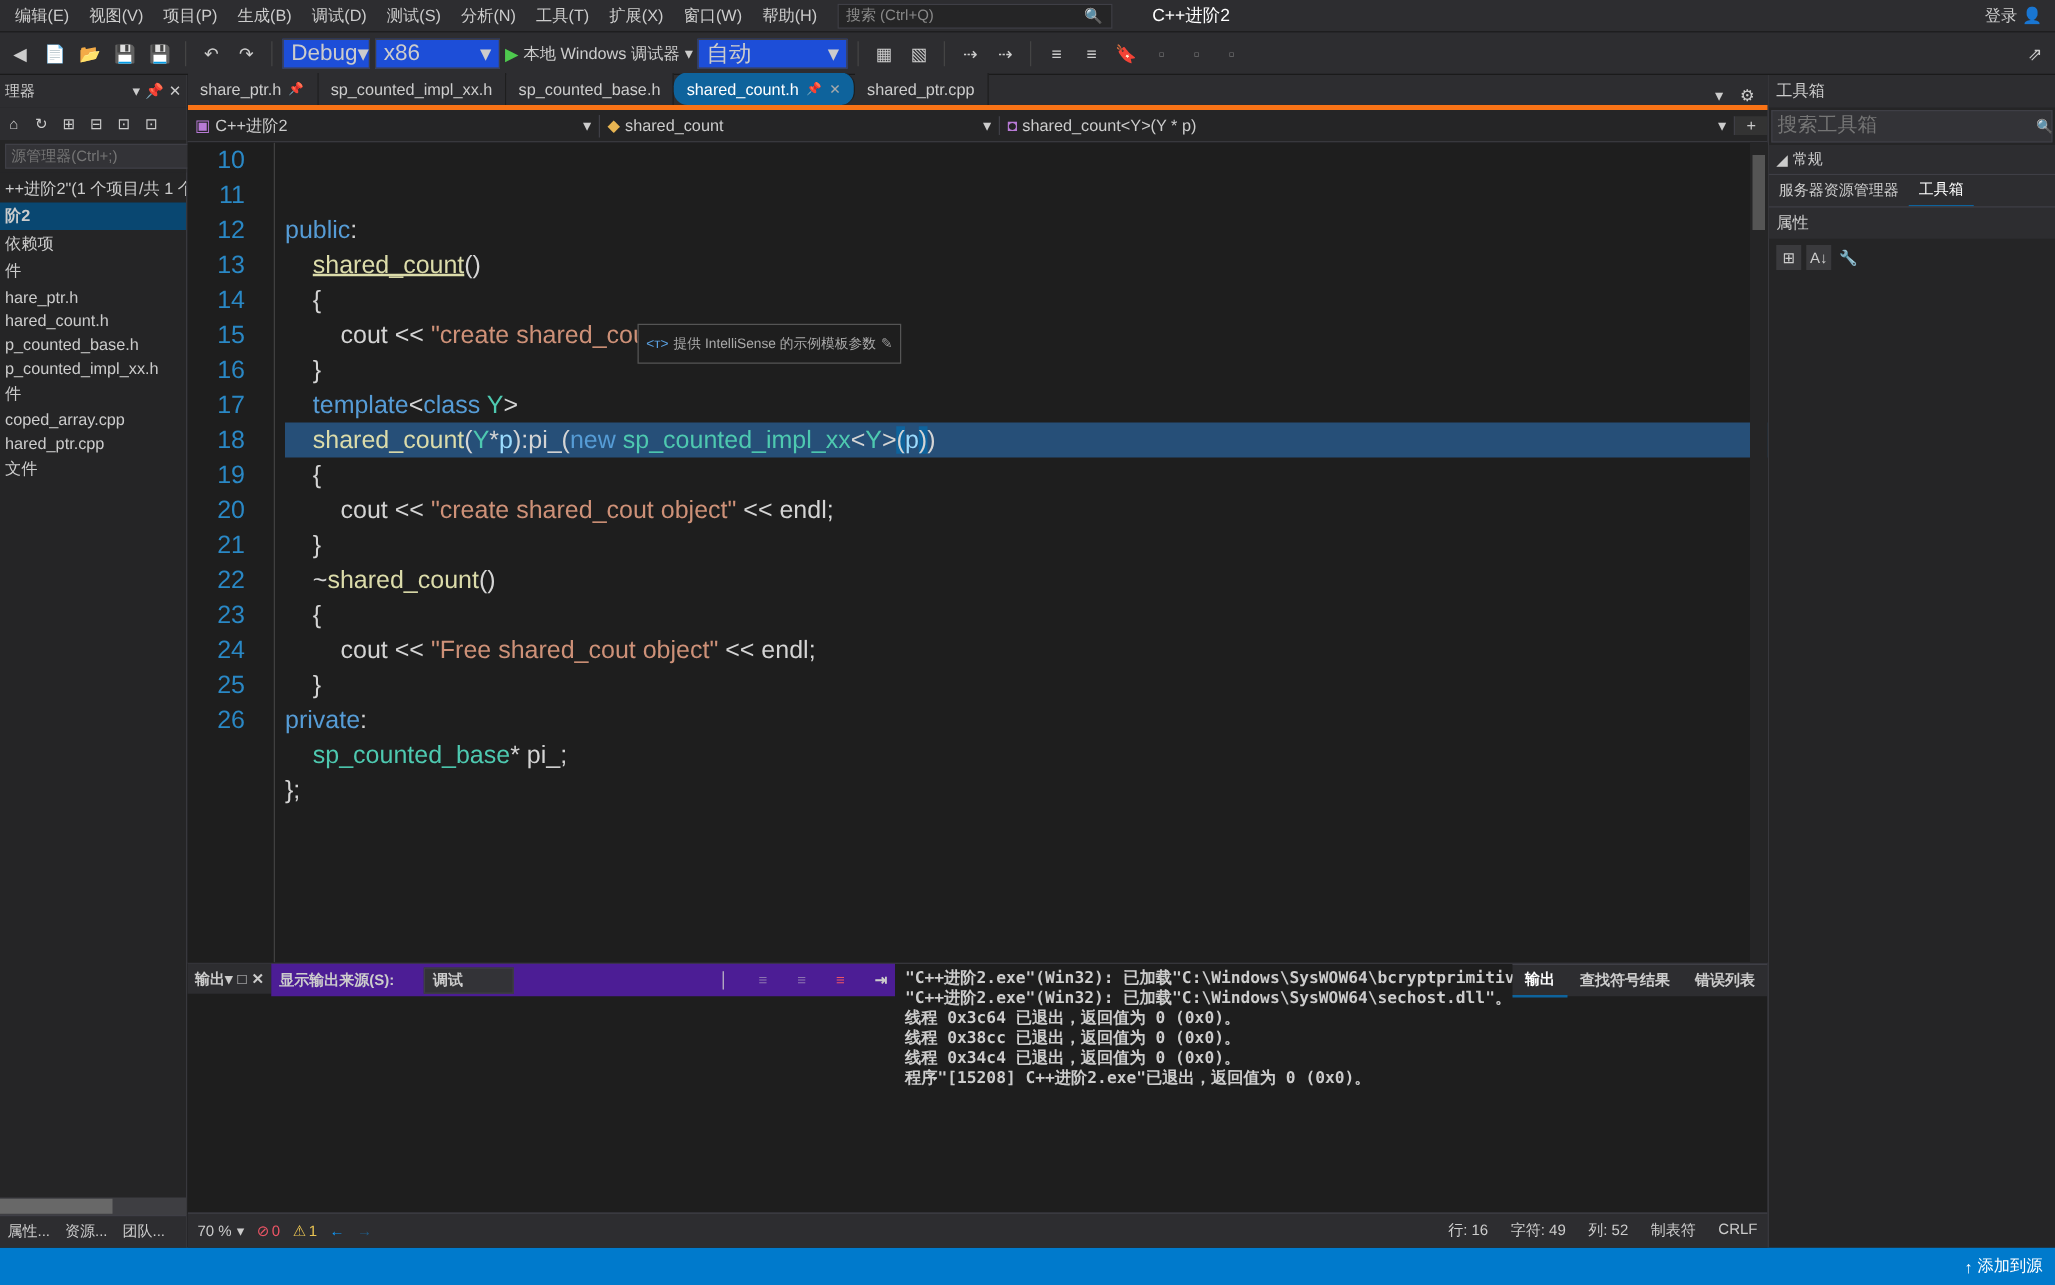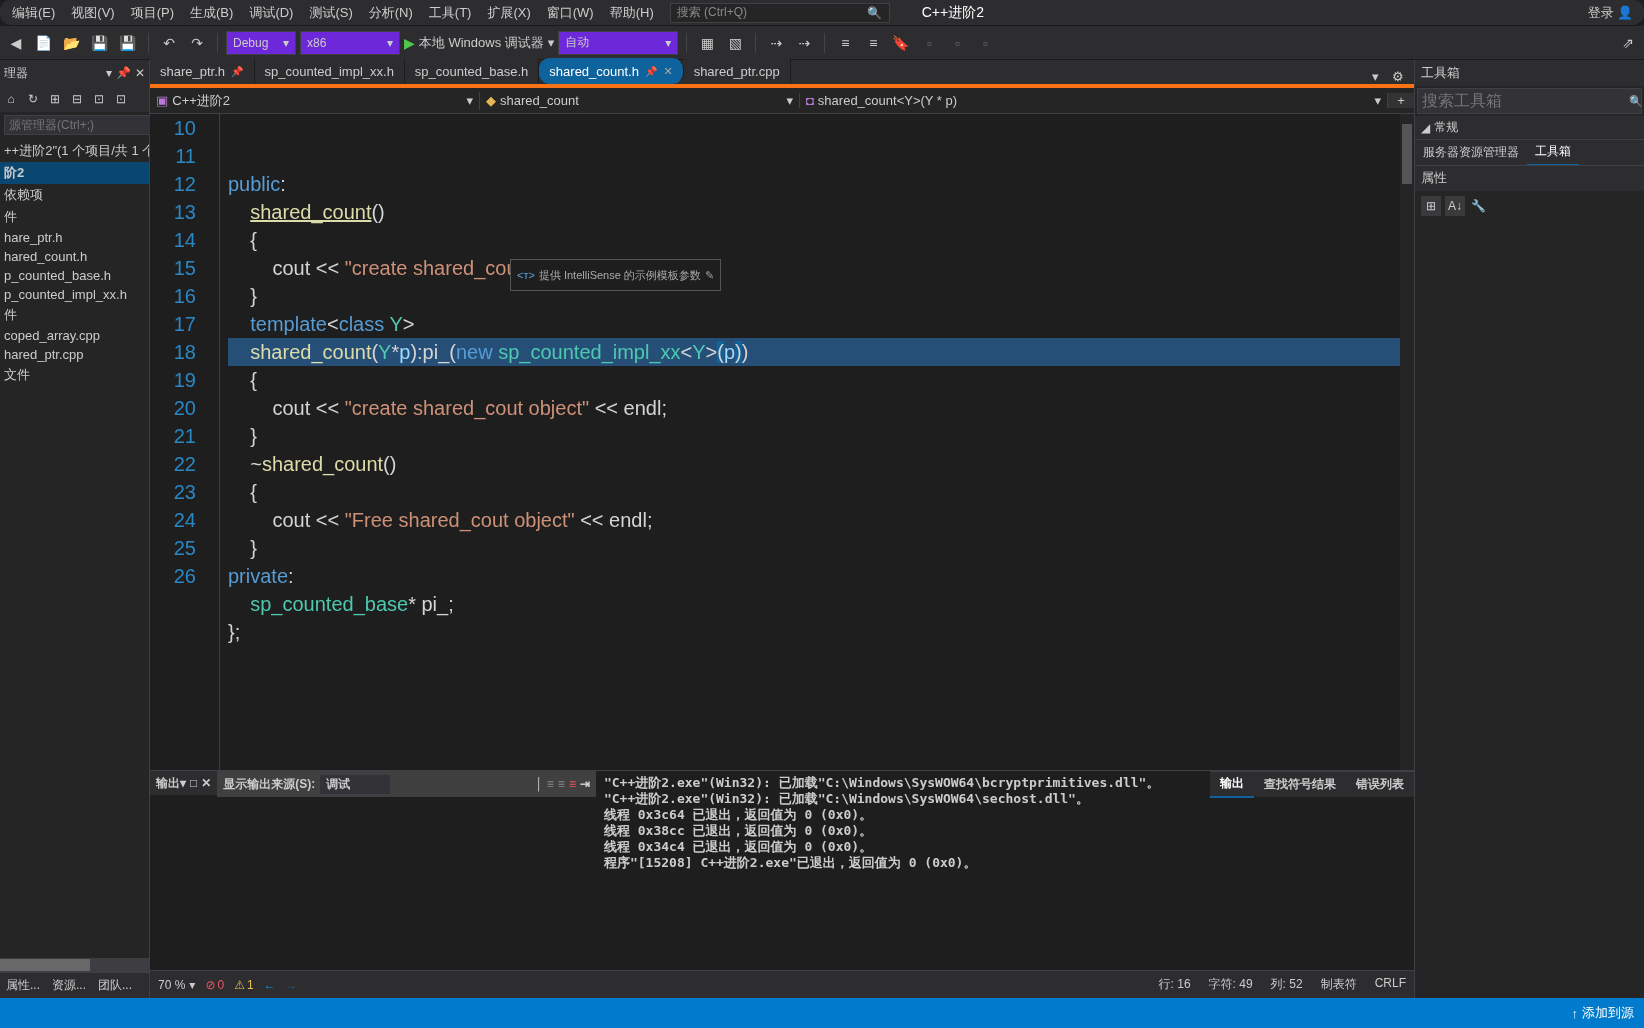--- a/index.html
+++ b/index.html
@@ -1,31 +1,31 @@
 <!DOCTYPE html>
 <html><head>
 <meta charset="utf-8">
 <style>
 * { margin: 0; padding: 0; box-sizing: border-box; font-family: "Microsoft YaHei", "Segoe UI", sans-serif; }
 body { background: #1e1e1e; color: #ccc; width: 1644px; height: 1028px; overflow: hidden; font-size: 13px; }
 
 
-.menubar { height: 26px; background: #2d2d30; display: flex; align-items: center; padding: 0 4px; gap: 2px; border-bottom: 1px solid #1a1a1a; border-radius: 11px;}
+.menubar { height: 26px; background: #2d2d30; display: flex; align-items: center; padding: 0 4px; gap: 2px; border-bottom: 1px solid #1a1a1a;}
 .menubar .menu-item { padding: 2px 8px; color: #ccc; cursor: pointer; font-size: 13px;}
 .menubar .search-box { margin-left: 6px; width: 220px; height: 20px; background: #252526; border: 1px solid #3f3f46; color: #999; display:flex; align-items:center; padding:0 6px; justify-content:space-between;}
 .menubar .search-box span { font-size:12px; color:#888;}
 .menubar .search-icon { font-size:12px; color:#ccc;}
 .menubar .project-name { margin-left: 30px; color: #fff; font-size: 14px; }
 .menubar .login { margin-left: auto; display:flex; align-items:center; gap:4px; color:#ccc; padding-right:6px;}
 
 
 .toolbar { height: 34px; background: #2d2d30; display: flex; align-items: center; padding: 0 4px; gap: 4px; border-bottom: 1px solid #1a1a1a;}
 .toolbar .btn { width: 24px; height: 24px; display:flex; align-items:center; justify-content:center; color:#ccc; font-size:14px;}
 .toolbar .sep { width:1px; height:20px; background:#444; margin:0 4px;}
-.toolbar .dropdown { height: 24px; background: #6d28d9; border:1px solid #3f3f46; color:#ccc; display:flex; align-items:center; padding:0 6px; font-size:12px;}
+.toolbar .dropdown { height: 24px; background: #1d4ed8; border:1px solid #3f3f46; color:#ccc; display:flex; align-items:center; padding:0 6px; font-size:18px;}
 .toolbar .run { display:flex; align-items:center; gap:4px; color:#ccc;}
 .toolbar .play-icon { color:#4ec94e; font-size:14px;}
 
 
 .main { display: flex; height: calc(100% - 26px - 34px - 30px); }
 
 
 .left-panel { width: 150px; background: #252526; display:flex; flex-direction:column; border-right:1px solid #3f3f46;}
 .left-header { height: 26px; background: #2d2d30; display:flex; align-items:center; padding:0 4px; font-size:12px; color:#ccc; justify-content:space-between;}
 .left-header .icons { display:flex; gap:4px;}
@@ -64,21 +64,21 @@
 .str { color:#ce9178;}
 .param { color:#9cdcfe;}
 .hint-box { position:absolute; background:#1e1e1e; border:1px solid #555; font-size:11px; color:#aaa; padding:1px 6px; display:flex; align-items:center; gap:4px;}
 .code-scroll { position:absolute; right:0; top:0; bottom:0; width:14px; background:#252526;}
 .code-scroll .thumb { position:absolute; left:2px; right:2px; top:10px; height:60px; background:#555;}
 
 
 .output-panel { height: 200px; background:#1e1e1e; border-top:1px solid #3f3f46; display:flex; flex-direction:row;font-weight:bold;}
 .output-header { height:24px; background:#2d2d30; display:flex; align-items:center; padding:0 6px; font-size:12px; color:#ccc; justify-content:space-between;}
 .output-header .right-icons { display:flex; gap:4px;}
-.output-toolbar { height:26px; background:#404040; display:flex; align-items:center; padding:0 6px; gap:4px; font-size:12px;}
+.output-toolbar { height:26px; background:#4c1d95; display:flex; align-items:center; padding:0 6px; gap:24px; font-size:12px;}
 .output-toolbar .dd { background:#333337; border:1px solid #3f3f46; padding:1px 40px 1px 6px; color:#ccc;}
 .output-content { flex:1; background:#1e1e1e; font-family:Consolas,monospace; font-size:13px; color:#ccc; padding:4px 8px; line-height:16px; white-space:pre; overflow:auto;}
 .output-tabs { height:26px; background:#2d2d30; display:flex; align-items:center; border-top:1px solid #3f3f46;}
 .output-tabs .otab { padding:4px 10px; font-size:12px; color:#ccc;}
 .output-tabs .otab.active { border-bottom:2px solid #0e639c; color:#fff;}
 
 
 .right-panel { width: 230px; background:#252526; border-left:1px solid #3f3f46; display:flex; flex-direction:column;}
 .right-header { height:26px; background:#2d2d30; display:flex; align-items:center; padding:0 6px; font-size:13px; color:#ccc;}
 .right-search { height:26px; background:#333337; border:1px solid #3f3f46; margin:2px; display:flex; align-items:center; padding:0 4px;}

